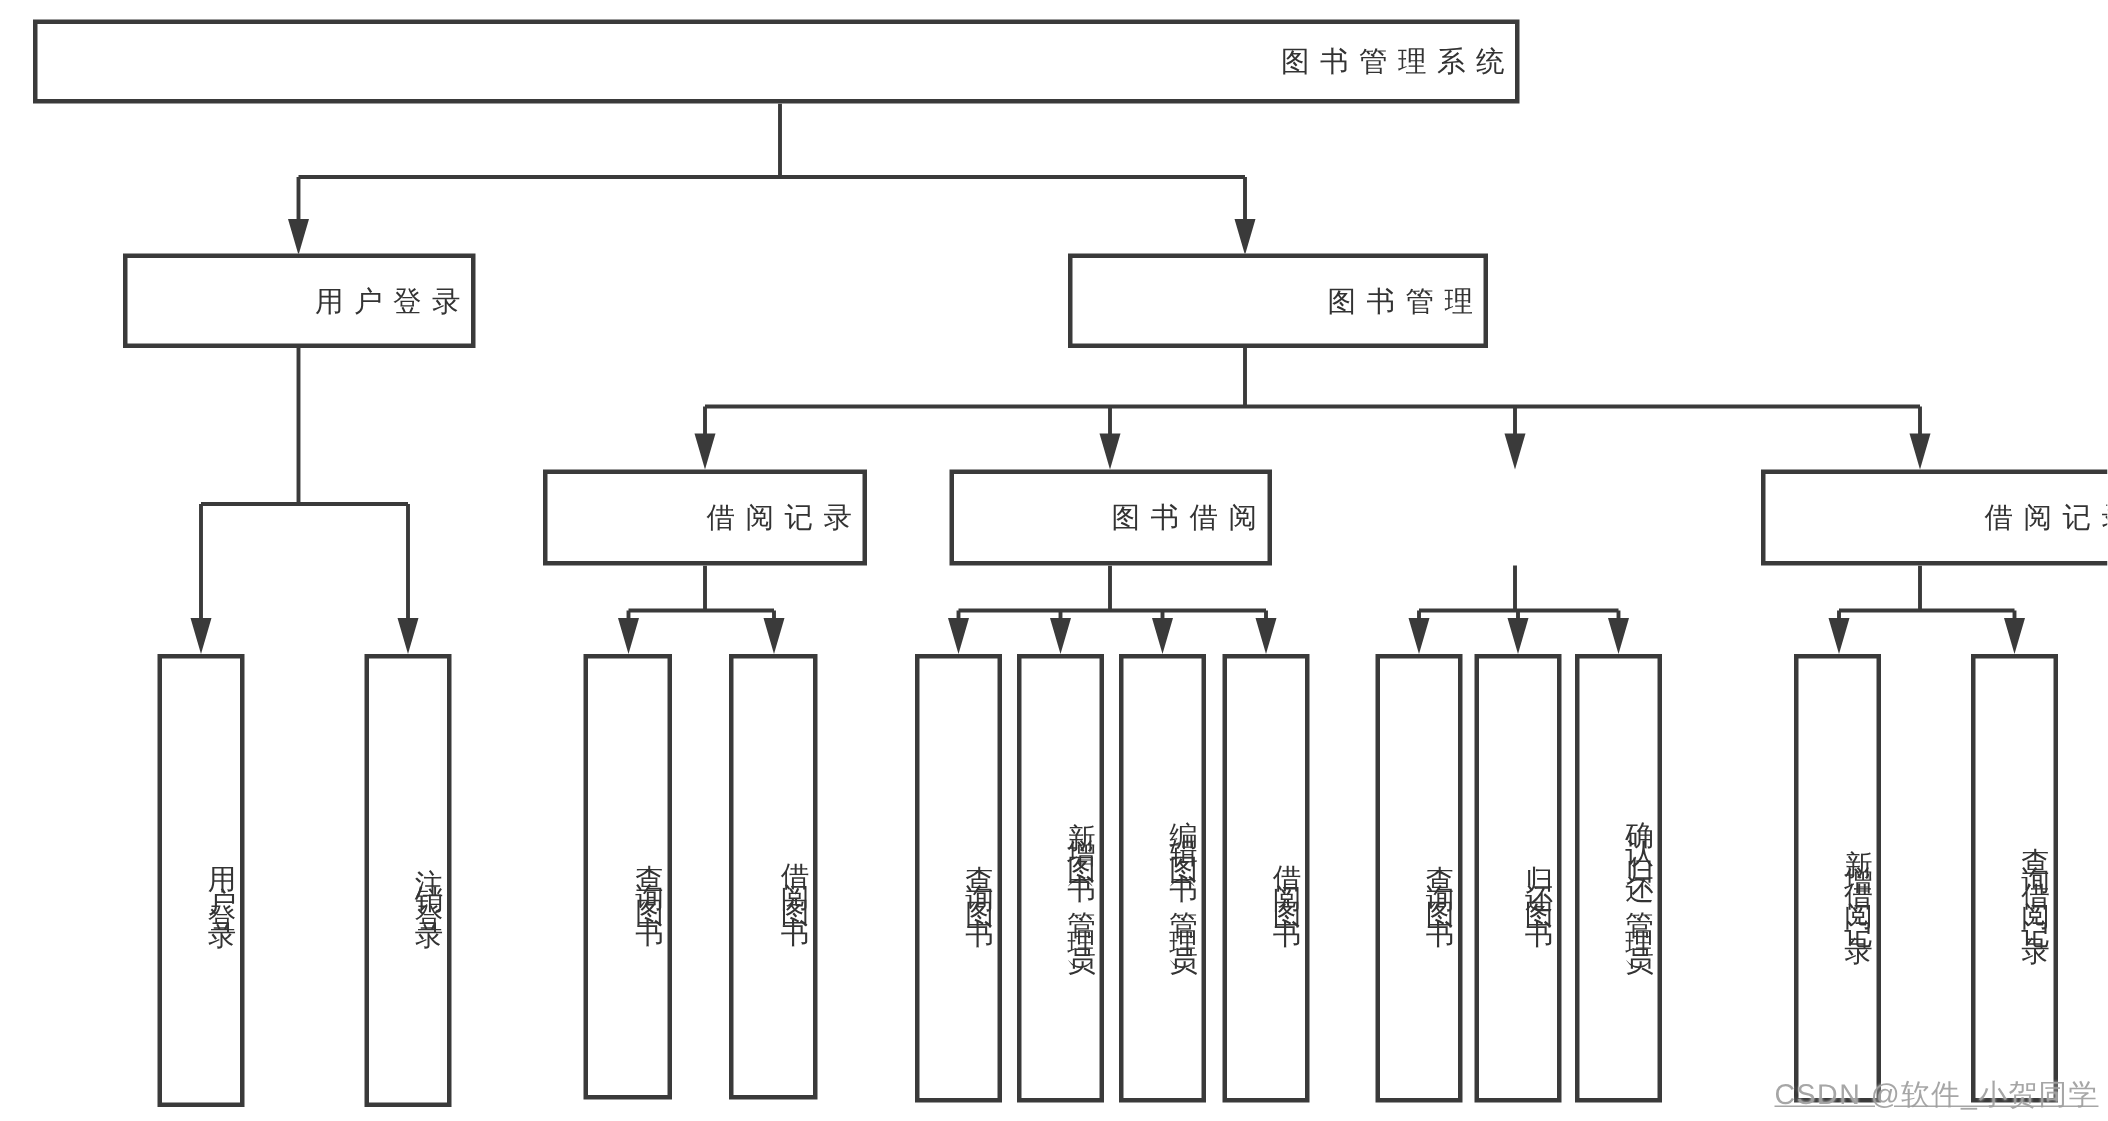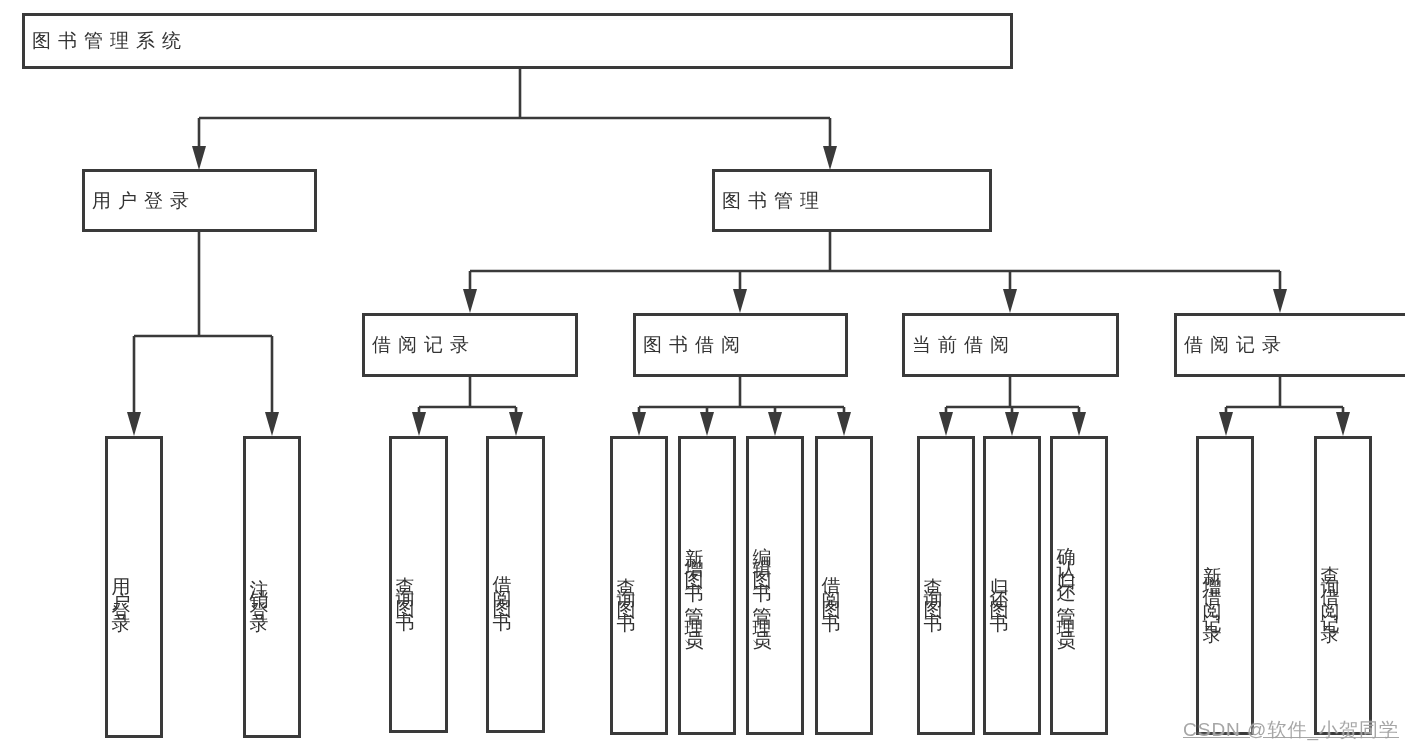--- a/index.html
+++ b/index.html
@@ -20,21 +20,21 @@
     width: 1405px;
     height: 747px;
   }
   .node {
     position: absolute;
     box-sizing: border-box;
     border: 3px solid #3a3a3a;
     background: #ffffff;
     display: flex;
     align-items: center;
-    justify-content: flex-start;
+    justify-content: flex-end;
     color: #333333;
   }
   .hlabel {
     font-size: 19px;
     letter-spacing: 7px;
     text-indent: 7px;
     white-space: nowrap;
     color: #333333;
   }
   .vlabel {
@@ -139,23 +139,20 @@
   <div class="node" style="left:712px; top:169px; width:280px; height:63px;">
     <span class="hlabel">图书管理</span>
   </div>
 
   <div class="node" style="left:362px; top:313px; width:216px; height:64px;">
     <span class="hlabel">借阅记录</span>
   </div>
   <div class="node" style="left:633px; top:313px; width:215px; height:64px;">
     <span class="hlabel">图书借阅</span>
   </div>
-  <div class="node" style="left:902px; top:313px; width:217px; height:64px;">
-    <span class="hlabel">当前借阅</span>
-  </div>
   <div class="node" style="left:1174px; top:313px; width:256px; height:64px;">
     <span class="hlabel">借阅记录</span>
   </div>
 
   <div class="node" style="left:105px; top:436px; width:58px; height:302px;">
     <span class="vlabel">用户登录</span>
   </div>
   <div class="node" style="left:243px; top:436px; width:58px; height:302px;">
     <span class="vlabel">注销登录</span>
   </div>

